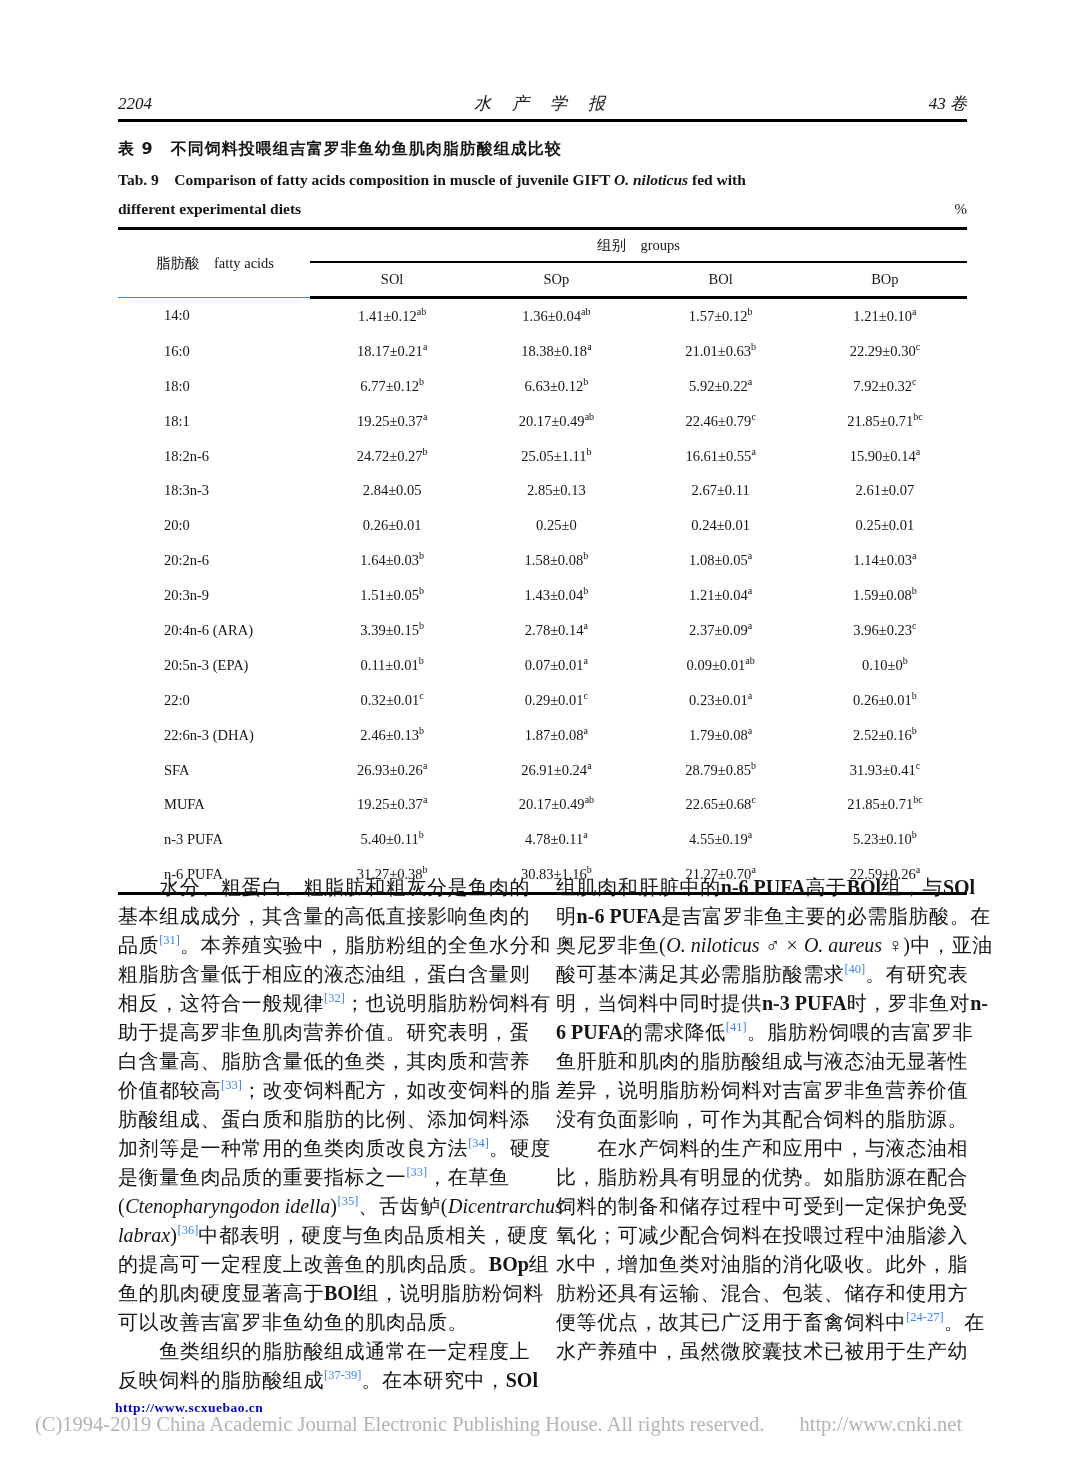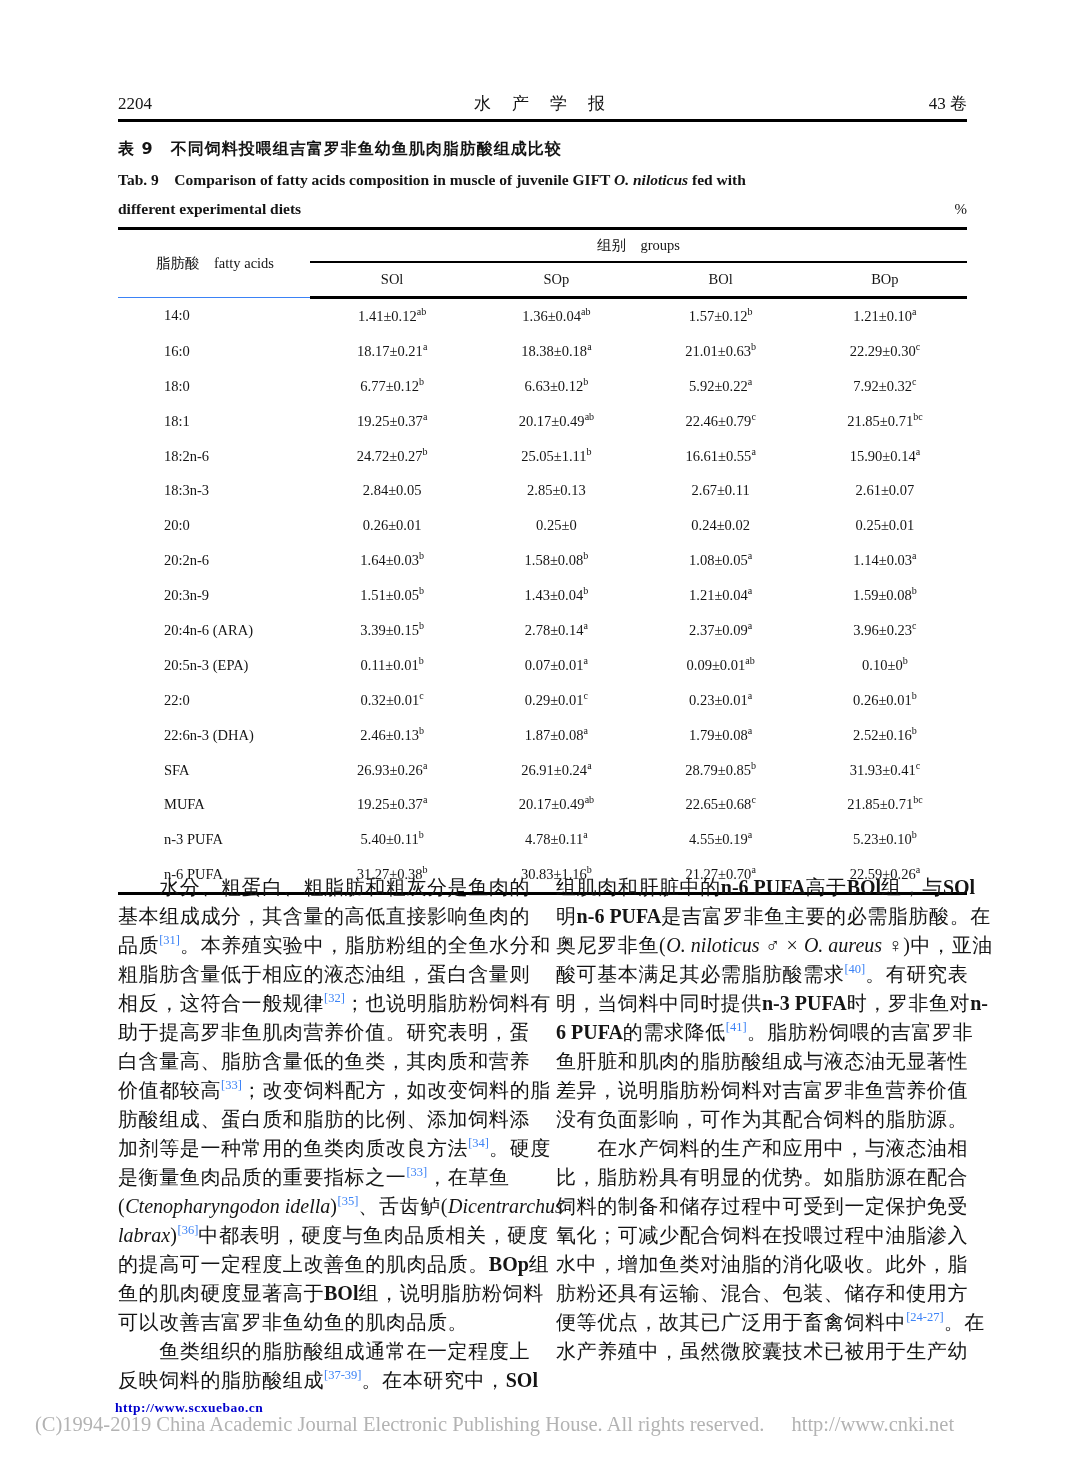--- a/index.html
+++ b/index.html
@@ -1,21 +1,21 @@
 <!DOCTYPE html>
 <html><head>
 <meta charset="utf-8">
 <style>
   html,body{margin:0;padding:0;background:#ffffff;}
   .page{position:relative;width:1084px;height:1473px;background:#ffffff;overflow:hidden;
         font-family:"Liberation Serif","DejaVu Serif",serif;color:#141414;}
 
   
   .pg-header{position:absolute;left:118px;top:92px;width:849px;display:flex;
-             justify-content:space-between;align-items:baseline;font-size:17px;}
+             justify-content:space-between;align-items:baseline;font-size:17px;font-style:italic;}
   .pg-header .jtitle{letter-spacing:2px;}
   .pg-header-rule{position:absolute;left:118px;top:119px;width:849px;height:3px;background:#000;}
 
   
   .cap-cn{position:absolute;left:118px;top:139px;width:849px;text-align:left;
           font-family:"DejaVu Sans","Liberation Sans",sans-serif;font-weight:bold;
           font-size:16px;letter-spacing:1px;}
   .cap-en1{position:absolute;left:118px;top:170px;width:849px;text-align:left;
            font-weight:bold;font-size:15.5px;}
   .cap-en2{position:absolute;left:118px;top:200px;width:849px;text-align:left;
@@ -42,21 +42,21 @@
   .bl{height:29px;line-height:29px;white-space:nowrap;}
   .bl i{letter-spacing:0;}
   .bl b{letter-spacing:0;}
   sup.ref{color:#3b82f6;font-size:12.5px;line-height:0;letter-spacing:0;}
 
   
   .site-url{position:absolute;left:115px;top:1400px;font-size:13.5px;font-weight:bold;
             color:#0000cc;text-decoration:none;letter-spacing:0.5px;}
   .watermark{position:absolute;left:35px;top:1413px;font-size:20.5px;color:#b3b3b3;
              white-space:nowrap;}
-  .watermark .cnki{margin-left:22px;}
+  .watermark .cnki{margin-left:30px;}
 </style>
 </head>
 <body>
 
 <div class="page">
 
   <div class="pg-header">
     <span>2204</span>
     <span class="jtitle">水　产　学　报</span>
     <span>43 卷</span>
@@ -128,21 +128,21 @@
           <td class="row-label">18:3n-3</td>
           <td>2.84±0.05</td>
           <td>2.85±0.13</td>
           <td>2.67±0.11</td>
           <td>2.61±0.07</td>
         </tr>
         <tr>
           <td class="row-label">20:0</td>
           <td>0.26±0.01</td>
           <td>0.25±0</td>
-          <td>0.24±0.02</td>
+          <td>0.24±0.01</td>
           <td>0.25±0.01</td>
         </tr>
         <tr>
           <td class="row-label">20:2n-6</td>
           <td>1.64±0.03<sup>b</sup></td>
           <td>1.58±0.08<sup>b</sup></td>
           <td>1.08±0.05<sup>a</sup></td>
           <td>1.14±0.03<sup>a</sup></td>
         </tr>
         <tr>

